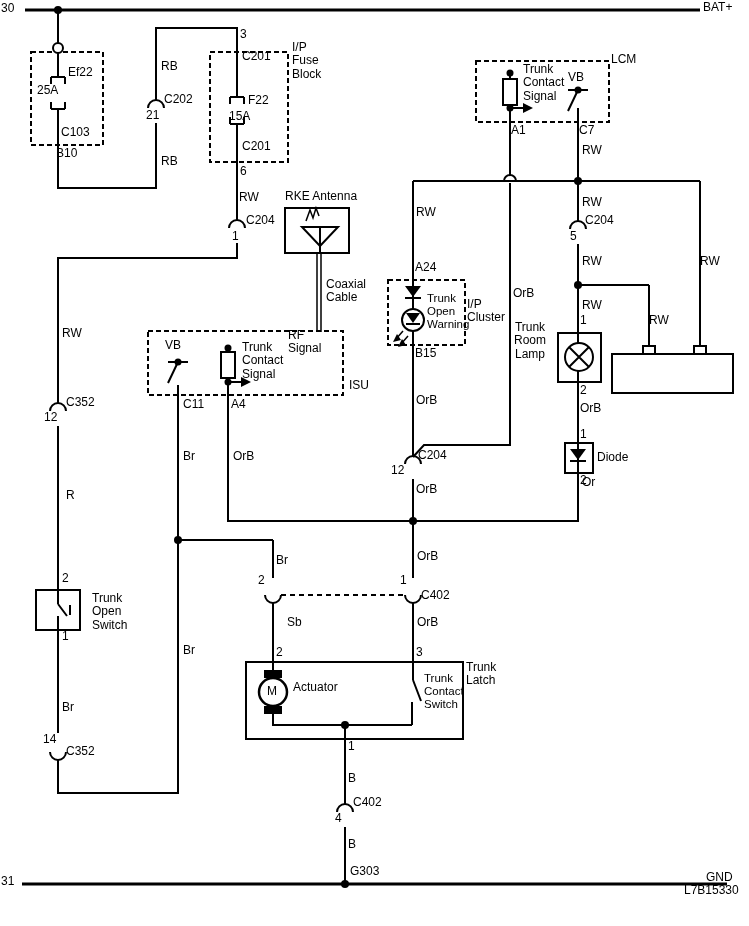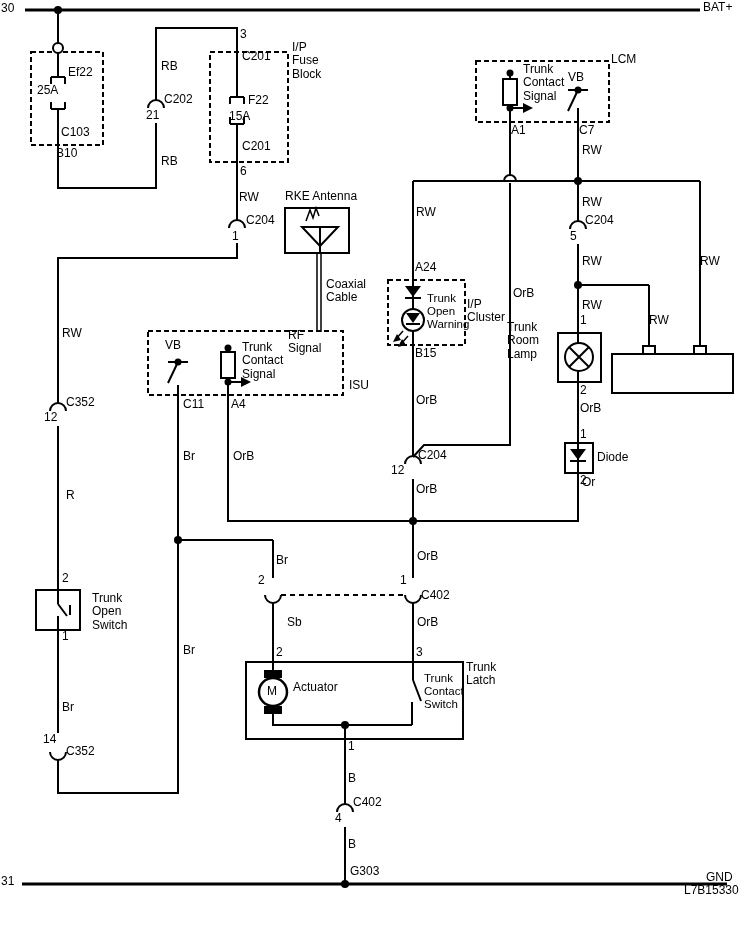--- a/index.html
+++ b/index.html
@@ -2,21 +2,21 @@
 <html><head>
 <meta charset="utf-8">
 <style>
   html,body{margin:0;padding:0;background:#fff;}
   #stage{position:relative;width:749px;height:926px;background:#fff;overflow:hidden;
          font-family:"Liberation Sans","DejaVu Sans",sans-serif;color:#000;}
   #gfx{position:absolute;left:0;top:0;}
   .t{position:absolute;font-size:12px;line-height:1.12;white-space:pre-wrap;color:#000;}
   .sm{font-size:11.5px;}
   .ctr{text-align:left;}
-  .rgt{text-align:left;}
+  .rgt{text-align:center;}
 </style>
 </head>
 <body>
 
 <div id="stage">
 
 <svg id="gfx" width="749" height="926" viewBox="0 0 749 926">
 
   <g stroke="#000" stroke-width="2" fill="#fff">
     <rect x="285" y="208" width="64" height="45"></rect>

